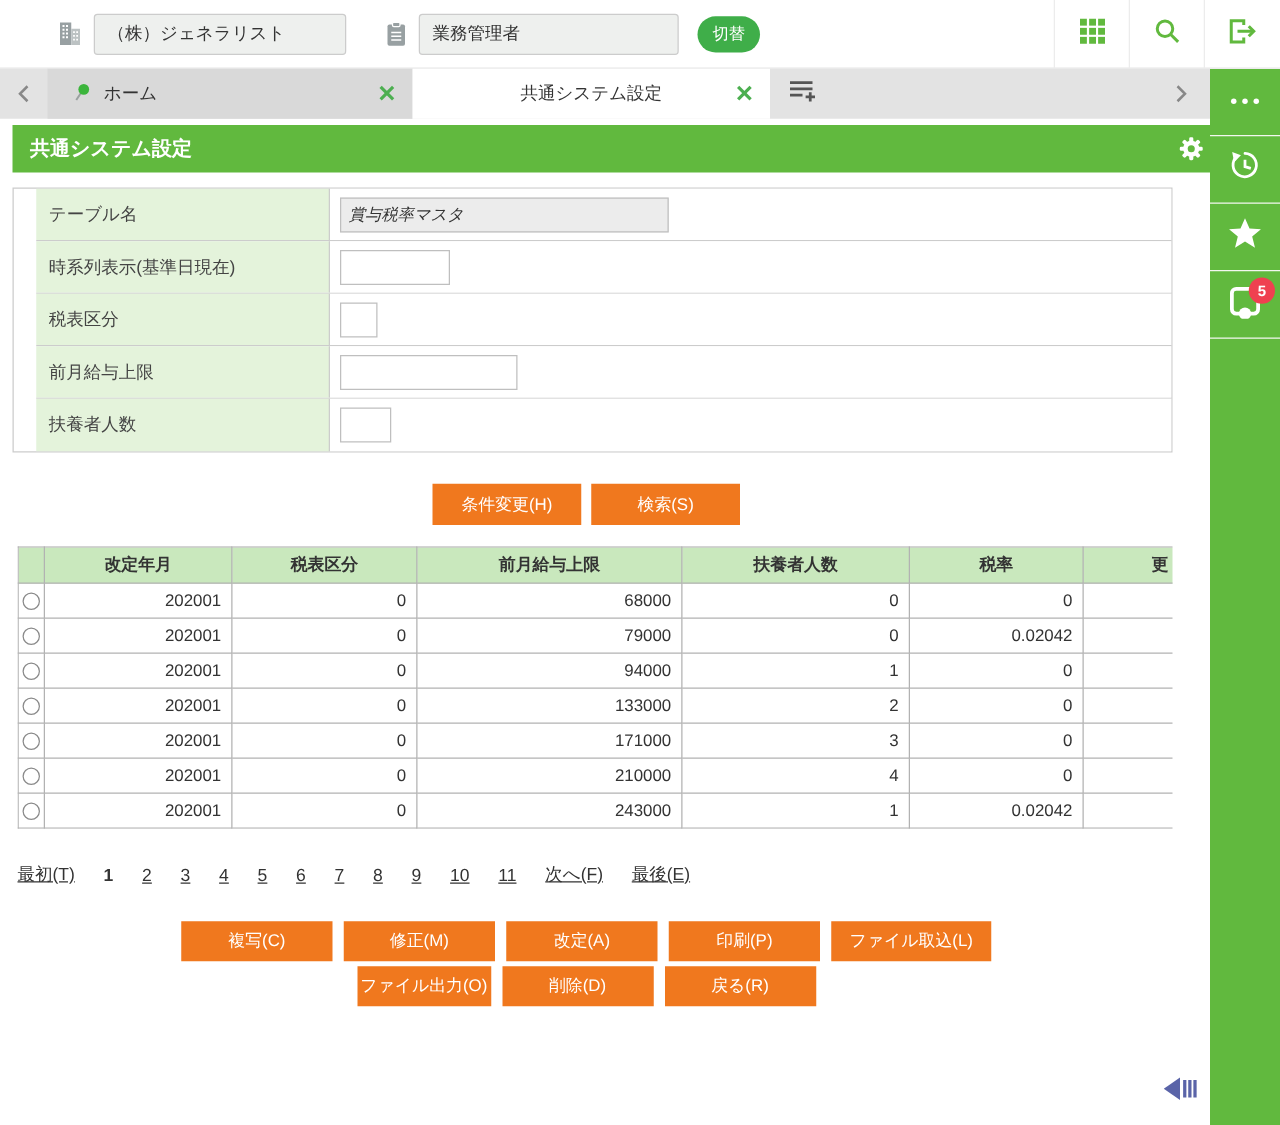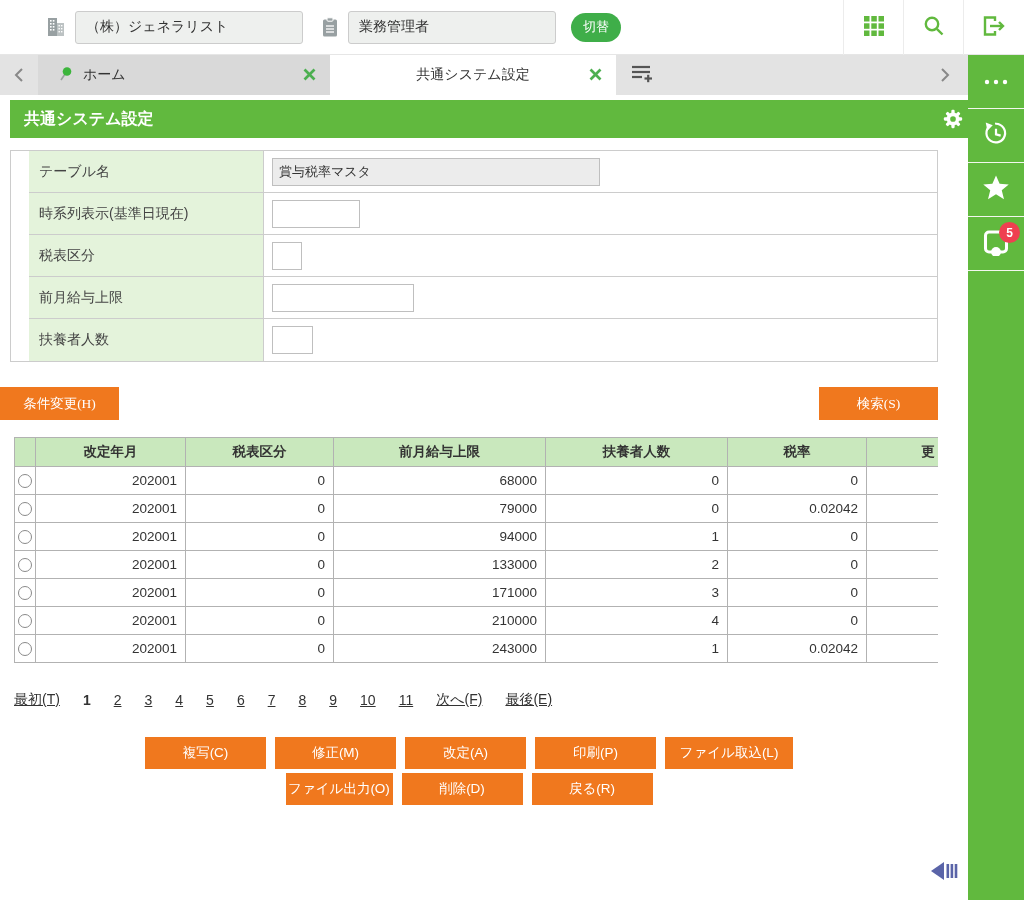--- a/index.html
+++ b/index.html
@@ -6,21 +6,21 @@
   html,body { width:1024px; height:900px; overflow:hidden; background:#fff;
               font-family:"Liberation Sans","DejaVu Sans",sans-serif; color:#333; }
   .page { position:relative; width:1024px; height:900px; }
 
   
   .topbar { height:55px; background:#fff; border-bottom:1px solid #e6e6e6;
             display:flex; align-items:center; padding-left:46px; position:relative; }
   .topbar .ico { margin-right:9px; display:flex; align-items:center; }
   .tb-input { height:33px; background:#eef0ee; border:1px solid #ccc; border-radius:3px;
               padding:0 10px; font-size:14px; color:#333; font-family:inherit; }
-  .tb-input.company { width:228px; margin-right:18px; }
+  .tb-input.company { width:202px; margin-right:31px; }
   .tb-input.role { width:208px; margin-right:15px; }
   .switch-btn { height:29px; width:50px; border:none; border-radius:15px; background:#3fae49;
                 color:#fff; font-size:13px; font-family:inherit; cursor:pointer; }
   .topbar-right { position:absolute; right:0; top:0; height:55px; display:flex; }
   .tb-cell { width:60px; height:55px; display:flex; align-items:center; justify-content:center;
              border-left:1px solid #ececec; cursor:pointer; }
 
   
   .tabstrip { height:40px; background:#e3e3e3; margin-right:56px; display:flex;
               align-items:stretch; position:relative; }
@@ -41,28 +41,28 @@
 
   
   .form { margin:12px 86px 0 10px; width:928px; border:1px solid #ccc;padding-left:18px; }
   .form-row { display:flex; height:42px; border-bottom:1px solid #ccc; }
   .form-row:last-child { border-bottom:none; }
   .form-label { width:235px; background:#e4f3db; border-right:1px solid #ccc;
                 font-size:14px; color:#444; display:flex; align-items:center; padding-left:10px; }
   .form-field { flex:1; background:#fff; display:flex; align-items:center; padding-left:8px; }
   .f-input { height:28px; border:1px solid #bfbfbf; font-size:13px; padding:0 6px;
              font-family:inherit; color:#333; background:#fff; }
-  .f-input.ro { background:#ececec; width:328px; }
+  .f-input.ro { background:#ececec; width:263px;font-style:italic; }
   .f-input.w88 { width:88px; } .f-input.w30 { width:30px; padding:0 3px; }
   .f-input.w142 { width:142px; } .f-input.w41 { width:41px; padding:0 4px; }
 
   
   .btn { background:#f0781e; color:#fff; border:none; font-family:inherit; font-size:13.5px;
          cursor:pointer; }
-  .search-row { margin-top:25px; margin-right:86px; display:flex; justify-content:space-between; gap:8px;font-family:Liberation Serif, serif; }
+  .search-row { margin-top:25px; margin-right:86px; display:flex; justify-content:center; gap:8px; }
   .search-row .btn { width:119px; height:33px; }
 
   
   .grid-wrap { margin:17px 0 0 14px; width:924px; overflow:hidden; }
   table.grid { border-collapse:collapse; table-layout:fixed; width:975px; }
   table.grid col.c0{width:21px;} table.grid col.c1{width:150px;} table.grid col.c2{width:148px;}
   table.grid col.c3{width:212px;} table.grid col.c4{width:182px;} table.grid col.c5{width:139px;}
   table.grid col.c6{width:123px;}
   table.grid th { background:#c9e8bd; border:1px solid #b2b2b2; height:29px; font-size:13.5px;
                   font-weight:bold; color:#333; text-align:center; }

